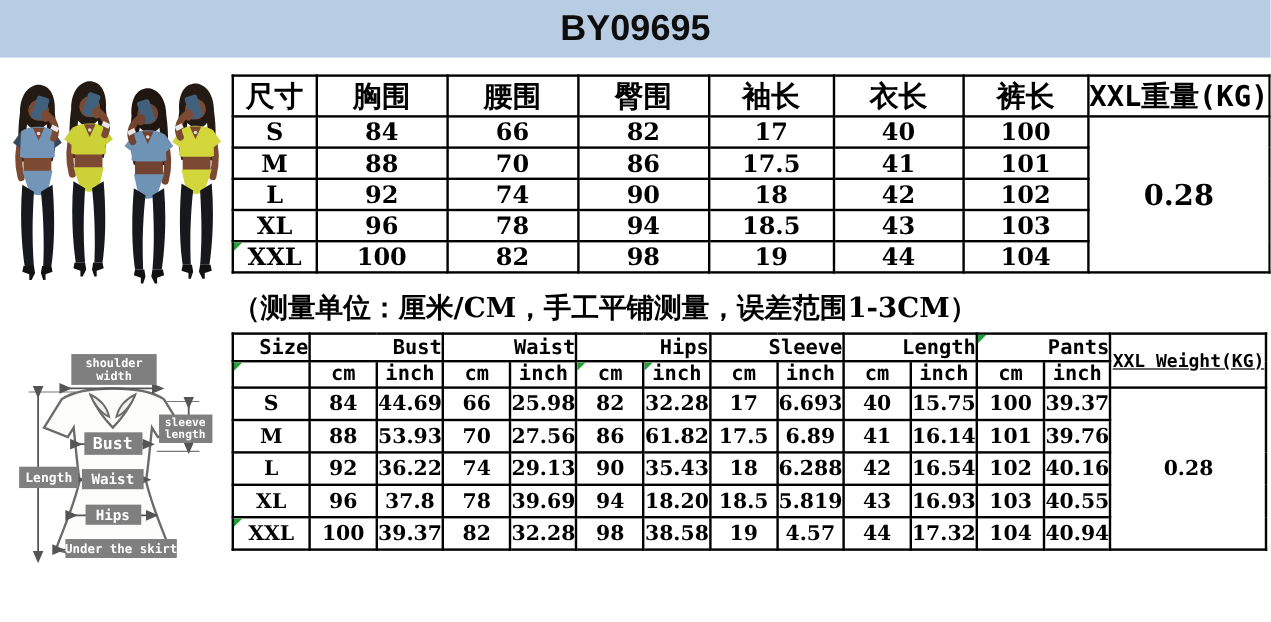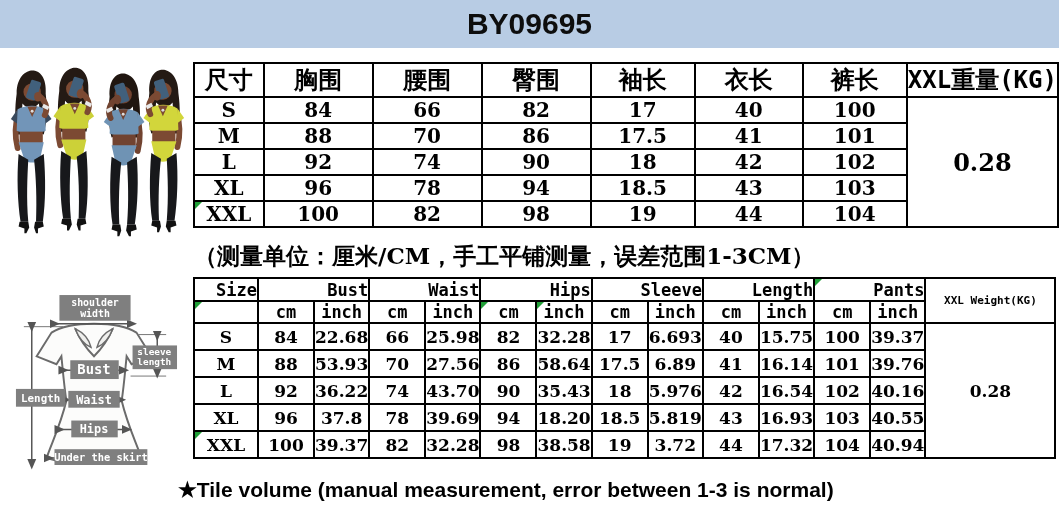--- a/index.html
+++ b/index.html
@@ -19,21 +19,21 @@
   .t1 tr.r td{height:24px;}
   .t1 td.wt{font-size:24px;}
   .t2{position:absolute;left:193px;top:277px;}
   .t2 tr.h1 td{height:21px;}
   .t2 tr.h2 td{height:19px;}
   .t2 tr.r td{height:25px;font-size:17px;}
   .t2 td.szc{font-size:19px;}
   .t2 td.wt{font-size:24px;}
   .mono{font-family:"DejaVu Sans Mono",monospace;font-weight:bold;font-size:17px;margin-top:32px;}
   .t2 .grp{font-size:17px;text-align:right;}
-  .t2 .wth{font-size:11px;}
+  .t2 .wth{font-size:15px;text-decoration:underline;}
   
   .gm::before{content:"";position:absolute;left:0;top:0;width:0;height:0;
               border-top:7px solid #21a038;border-right:7px solid transparent;}
   
   .note-cn{position:absolute;left:194px;top:241px;width:860px;font-weight:bold;font-size:23px;
            font-family:"DejaVu Serif",serif;letter-spacing:0px;}
   .note-en{position:absolute;left:178px;top:478px;width:870px;font-weight:bold;font-size:21px;
            font-family:"Liberation Sans",sans-serif;}
   
   .photo{position:absolute;left:6px;top:62px;width:184px;height:178px;}
@@ -250,58 +250,58 @@
       <td class="mono">cm</td>
       <td class="mono">inch</td>
       <td class="mono">cm</td>
       <td class="mono">inch</td>
       <td class="mono">cm</td>
       <td class="mono">inch</td>
     </tr>
     <tr class="r">
       <td class="szc">S</td>
       <td>84</td>
-      <td>22.68</td>
+      <td>44.69</td>
       <td>66</td>
       <td>25.98</td>
       <td>82</td>
       <td>32.28</td>
       <td>17</td>
       <td>6.693</td>
       <td>40</td>
       <td>15.75</td>
       <td>100</td>
       <td>39.37</td>
       <td class="wt" rowspan="5">0.28</td>
     </tr>
     <tr class="r">
       <td class="szc">M</td>
       <td>88</td>
       <td>53.93</td>
       <td>70</td>
       <td>27.56</td>
       <td>86</td>
-      <td>58.64</td>
+      <td>61.82</td>
       <td>17.5</td>
       <td>6.89</td>
       <td>41</td>
       <td>16.14</td>
       <td>101</td>
       <td>39.76</td>
     </tr>
     <tr class="r">
       <td class="szc">L</td>
       <td>92</td>
       <td>36.22</td>
       <td>74</td>
-      <td>43.70</td>
+      <td>29.13</td>
       <td>90</td>
       <td>35.43</td>
       <td>18</td>
-      <td>5.976</td>
+      <td>6.288</td>
       <td>42</td>
       <td>16.54</td>
       <td>102</td>
       <td>40.16</td>
     </tr>
     <tr class="r">
       <td class="szc">XL</td>
       <td>96</td>
       <td>37.8</td>
       <td>78</td>
@@ -317,24 +317,23 @@
     </tr>
     <tr class="r">
       <td class="szc gm">XXL</td>
       <td>100</td>
       <td>39.37</td>
       <td>82</td>
       <td>32.28</td>
       <td>98</td>
       <td>38.58</td>
       <td>19</td>
-      <td>3.72</td>
+      <td>4.57</td>
       <td>44</td>
       <td>17.32</td>
       <td>104</td>
       <td>40.94</td>
     </tr>
   </tbody>
     </table>
 
-  <div class="note-en">★Tile volume (manual measurement, error between 1-3 is normal)</div>
 
 </div>
 
 </body></html>

